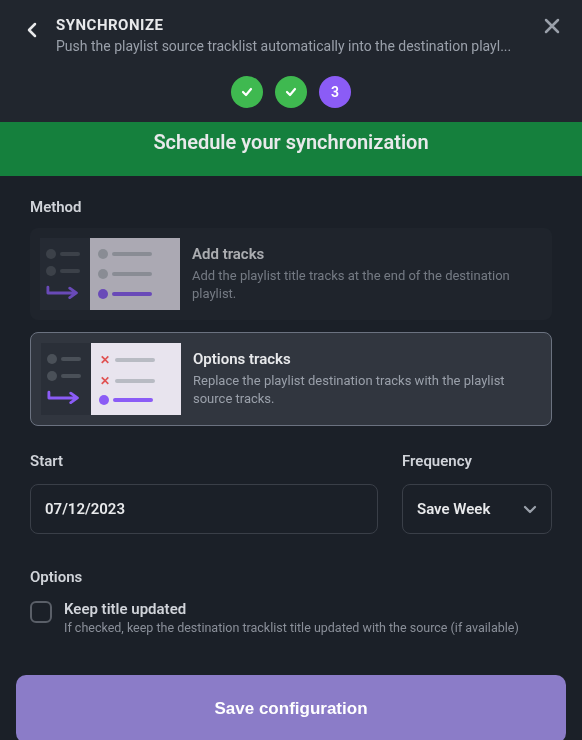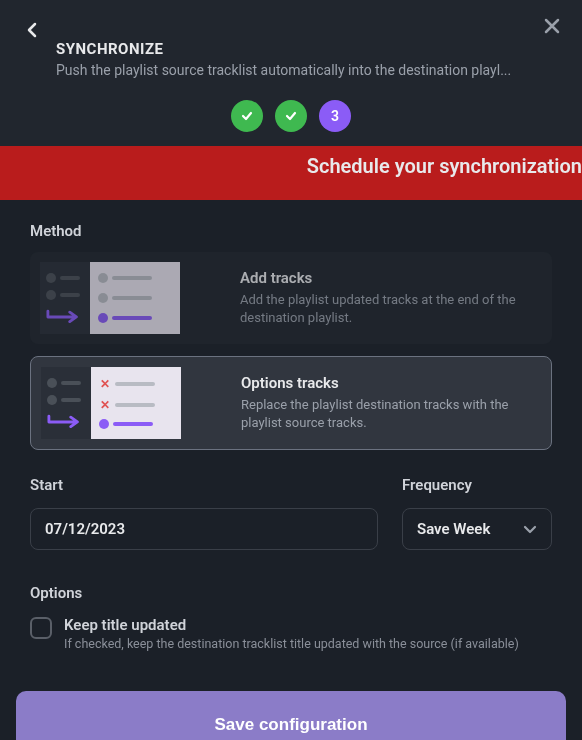--- a/index.html
+++ b/index.html
@@ -23,21 +23,21 @@
   .back-btn {
     width: 24px;
     height: 24px;
     display: flex;
     align-items: center;
     justify-content: center;
     margin-right: 12px;
     cursor: pointer;
     margin-top: 2px;
   }
-  .header-text { flex: 1; margin-top: 24px; }
+  .header-text { flex: 1; }
   .header-title {
     font-size: 15px;
     font-weight: 700;
     letter-spacing: 0.5px;
     color: #e8e9eb;
   }
   .header-sub {
     font-size: 14px;
     color: #9aa0aa;
     margin-top: 4px;
@@ -71,26 +71,26 @@
     display: flex;
     align-items: center;
     justify-content: center;
     font-size: 14px;
     font-weight: 600;
     color: #fff;
   }
   .step-done { background: #3fb950; }
   .step-current { background: #8b5cf6; }
   .schedule-title {
-    text-align: right;
+    text-align: center;
     font-size: 20px;
     font-weight: 600;
     color: #e8e9eb;
     padding: 8px 0 22px 0;
-    background: #b91c1c;
+    background: #15803d;
   }
   .content {
     background: #1b2028;
     padding: 22px 30px 20px 30px;
   }
   .section-label {
     font-size: 15px;
     font-weight: 600;
     color: #d0d3d9;
     margin-bottom: 12px;
@@ -135,31 +135,31 @@
     display: flex;
     flex-direction: column;
     justify-content: space-around;
     padding: 6px 8px;
   }
   .thumb-right .dot { background: #b8bbc3; }
   .thumb-right .line { background: #b8bbc3; width: 40px; }
   .dot-purple { background: #8b5cf6 !important; }
   .line-purple { background: #8b5cf6 !important; }
   .x-red { color: #e05252; font-size: 12px; font-weight: 900; width: 12px; text-align: center; }
-  .method-text { flex: 1; margin-left: 48px; }
+  .method-text { flex: 1; }
   .method-title { font-size: 15px; font-weight: 600; color: #e8e9eb; margin-bottom: 4px; }
   .method-desc { font-size: 13px; color: #9aa0aa; line-height: 1.4; }
 
   .row2 { display: flex; gap: 24px; margin-top: 26px; }
   .field { flex: 1; }
   .field-freq { width: 150px; flex: 0 0 150px; }
   .field-label { font-size: 15px; font-weight: 600; color: #d0d3d9; margin-bottom: 14px; display: block; }
   .input, .select {
     width: 100%;
-    height: 42px;
+    height: 50px;
     background: transparent;
     border: 1px solid #3a3f48;
     border-radius: 8px;
     padding: 0 14px;
     font-size: 15px;
     font-weight: 600;
     color: #e8e9eb;
     display: flex;
     align-items: center;
     justify-content: space-between;
@@ -261,21 +261,21 @@
             <div class="line"></div>
           </div>
         <div class="thumb-row">
             <div class="dot dot-purple"></div>
             <div class="line line-purple"></div>
           </div>
       </div>
     </div>
     <div class="method-text">
       <div class="method-title">Add tracks</div>
-      <div class="method-desc">Add the playlist updated tracks at the end of the destination playlist.</div>
+      <div class="method-desc">Add the playlist title tracks at the end of the destination playlist.</div>
     </div>
   </div>
 
   <div class="method-card selected">
     <div class="method-thumb">
       <div class="thumb-left">
         <div class="thumb-row">
             <div class="dot"></div>
             <div class="line"></div>
           </div>

